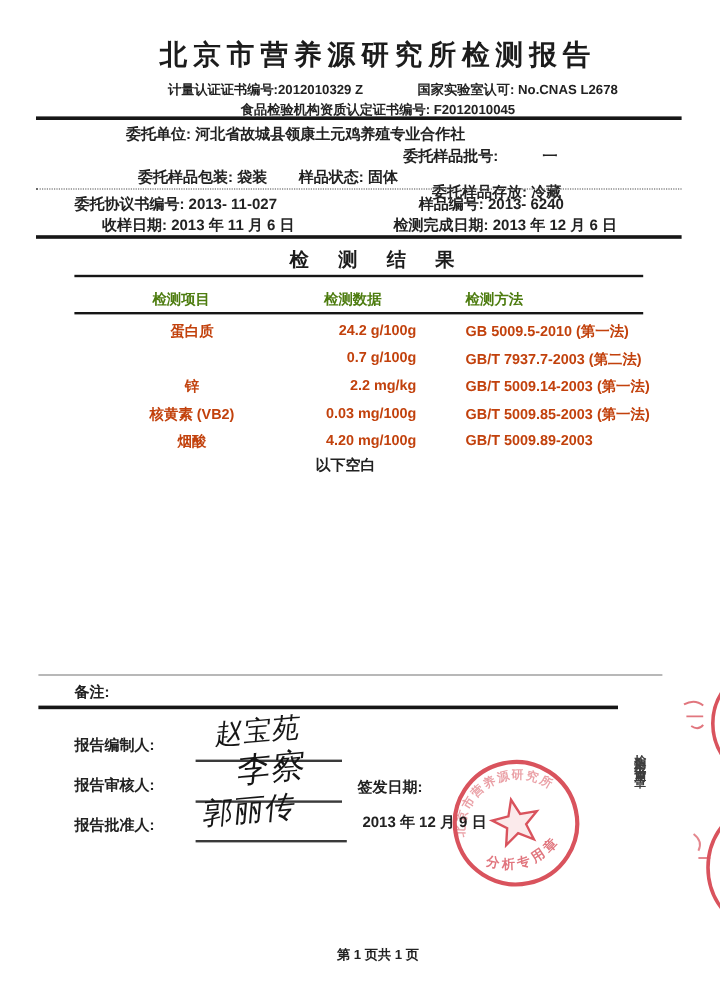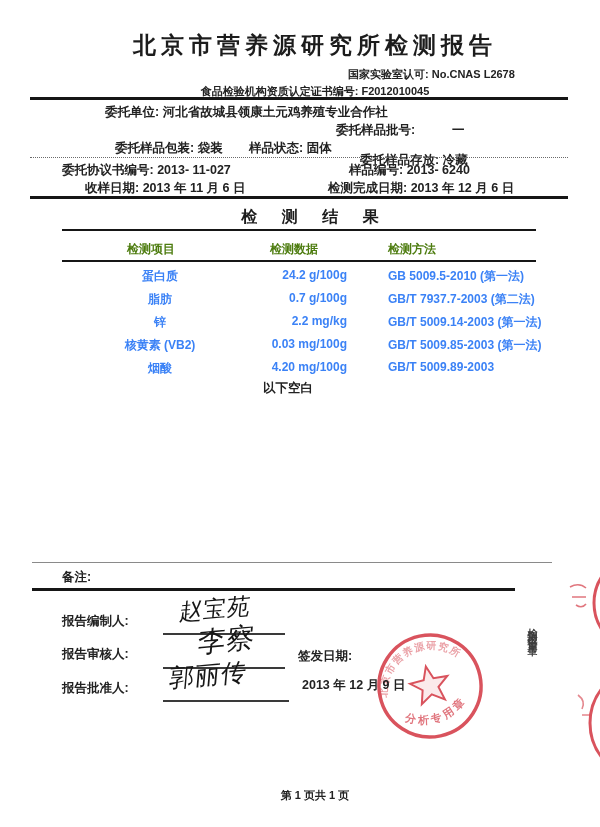--- a/index.html
+++ b/index.html
@@ -11,21 +11,21 @@
   .abs{position:absolute;white-space:nowrap;}
   .title{font-size:23px;font-weight:bold;letter-spacing:5px;width:100%;text-align:center;}
   .cert{font-size:11px;font-weight:bold;color:#222;}
   .center{width:100%;text-align:center;}
   .info{font-size:12.5px;font-weight:bold;color:#222;}
   .rule{position:absolute;background:#161616;}
   .rule-dotted{position:absolute;border-top:1.5px dotted #6a6a6a;background:none;}
   .rule-thin{position:absolute;background:#8a8a8a;}
   .sec-title{font-size:16px;font-weight:bold;letter-spacing:10px;width:100%;text-align:center;}
   .th{font-size:12px;font-weight:bold;color:#4d7c0f;}
-  .row-line{position:relative;height:23px;font-size:12px;font-weight:bold;color:#3b82f6;}
+  .row-line{position:relative;height:23px;font-size:12px;font-weight:bold;color:#c2410c;}
   .cell-item{position:absolute;left:90px;width:140px;text-align:center;}
   .cell-value{position:absolute;left:212px;width:135px;text-align:right;}
   .cell-method{position:absolute;left:388px;}
   .sig{
     font-size:23px;font-weight:normal;color:#161616;letter-spacing:1px;
     transform:rotate(-5deg) skewX(-10deg);transform-origin:left bottom;
     font-family:"DejaVu Sans",sans-serif;
   }
   .sig-line{position:absolute;height:1.5px;background:#3a3a3a;}
   .vertical-label{
@@ -34,20 +34,21 @@
   .stamp{opacity:.85;mix-blend-mode:multiply;}
   .footer{font-size:11px;font-weight:bold;width:100%;text-align:center;color:#222;}
 </style>
 </head>
 <body>
 
 <div class="page">
 
   <div class="abs title" style="top:30px;left:0;">北京市营养源研究所检测报告</div>
 
+  <div class="abs cert" style="top:67px;left:140px;">计量认证证书编号:2012010329 Z</div>
   <div class="abs cert" style="top:67px;left:348px;">国家实验室认可: No.CNAS L2678</div>
   <div class="abs cert center" style="top:84px;left:0;">食品检验机构资质认定证书编号: F2012010045</div>
 
   <div class="rule" style="top:97px;left:30px;width:538px;height:2.5px;"></div>
 
   <div class="abs info" style="top:104px;left:105px;">委托单位: 河北省故城县领康土元鸡养殖专业合作社</div>
 
   <div class="abs info" style="top:122px;left:336px;">委托样品批号:</div>
   <div class="abs info" style="top:122px;left:452px;">一</div>
 
@@ -75,21 +76,20 @@
 
   <div class="rule" style="top:260px;left:62px;width:474px;height:1.5px;"></div>
 
   <div class="abs" style="top:268px;left:0;width:600px;">
       <div class="row-line">
         <span class="cell-item">蛋白质</span>
         <span class="cell-value">24.2 g/100g</span>
         <span class="cell-method">GB 5009.5-2010 (第一法)</span>
       </div>
       <div class="row-line">
-        <span class="cell-item">脂肪</span>
         <span class="cell-value">0.7 g/100g</span>
         <span class="cell-method">GB/T 7937.7-2003 (第二法)</span>
       </div>
       <div class="row-line">
         <span class="cell-item">锌</span>
         <span class="cell-value">2.2 mg/kg</span>
         <span class="cell-method">GB/T 5009.14-2003 (第一法)</span>
       </div>
       <div class="row-line">
         <span class="cell-item">核黄素 (VB2)</span>

